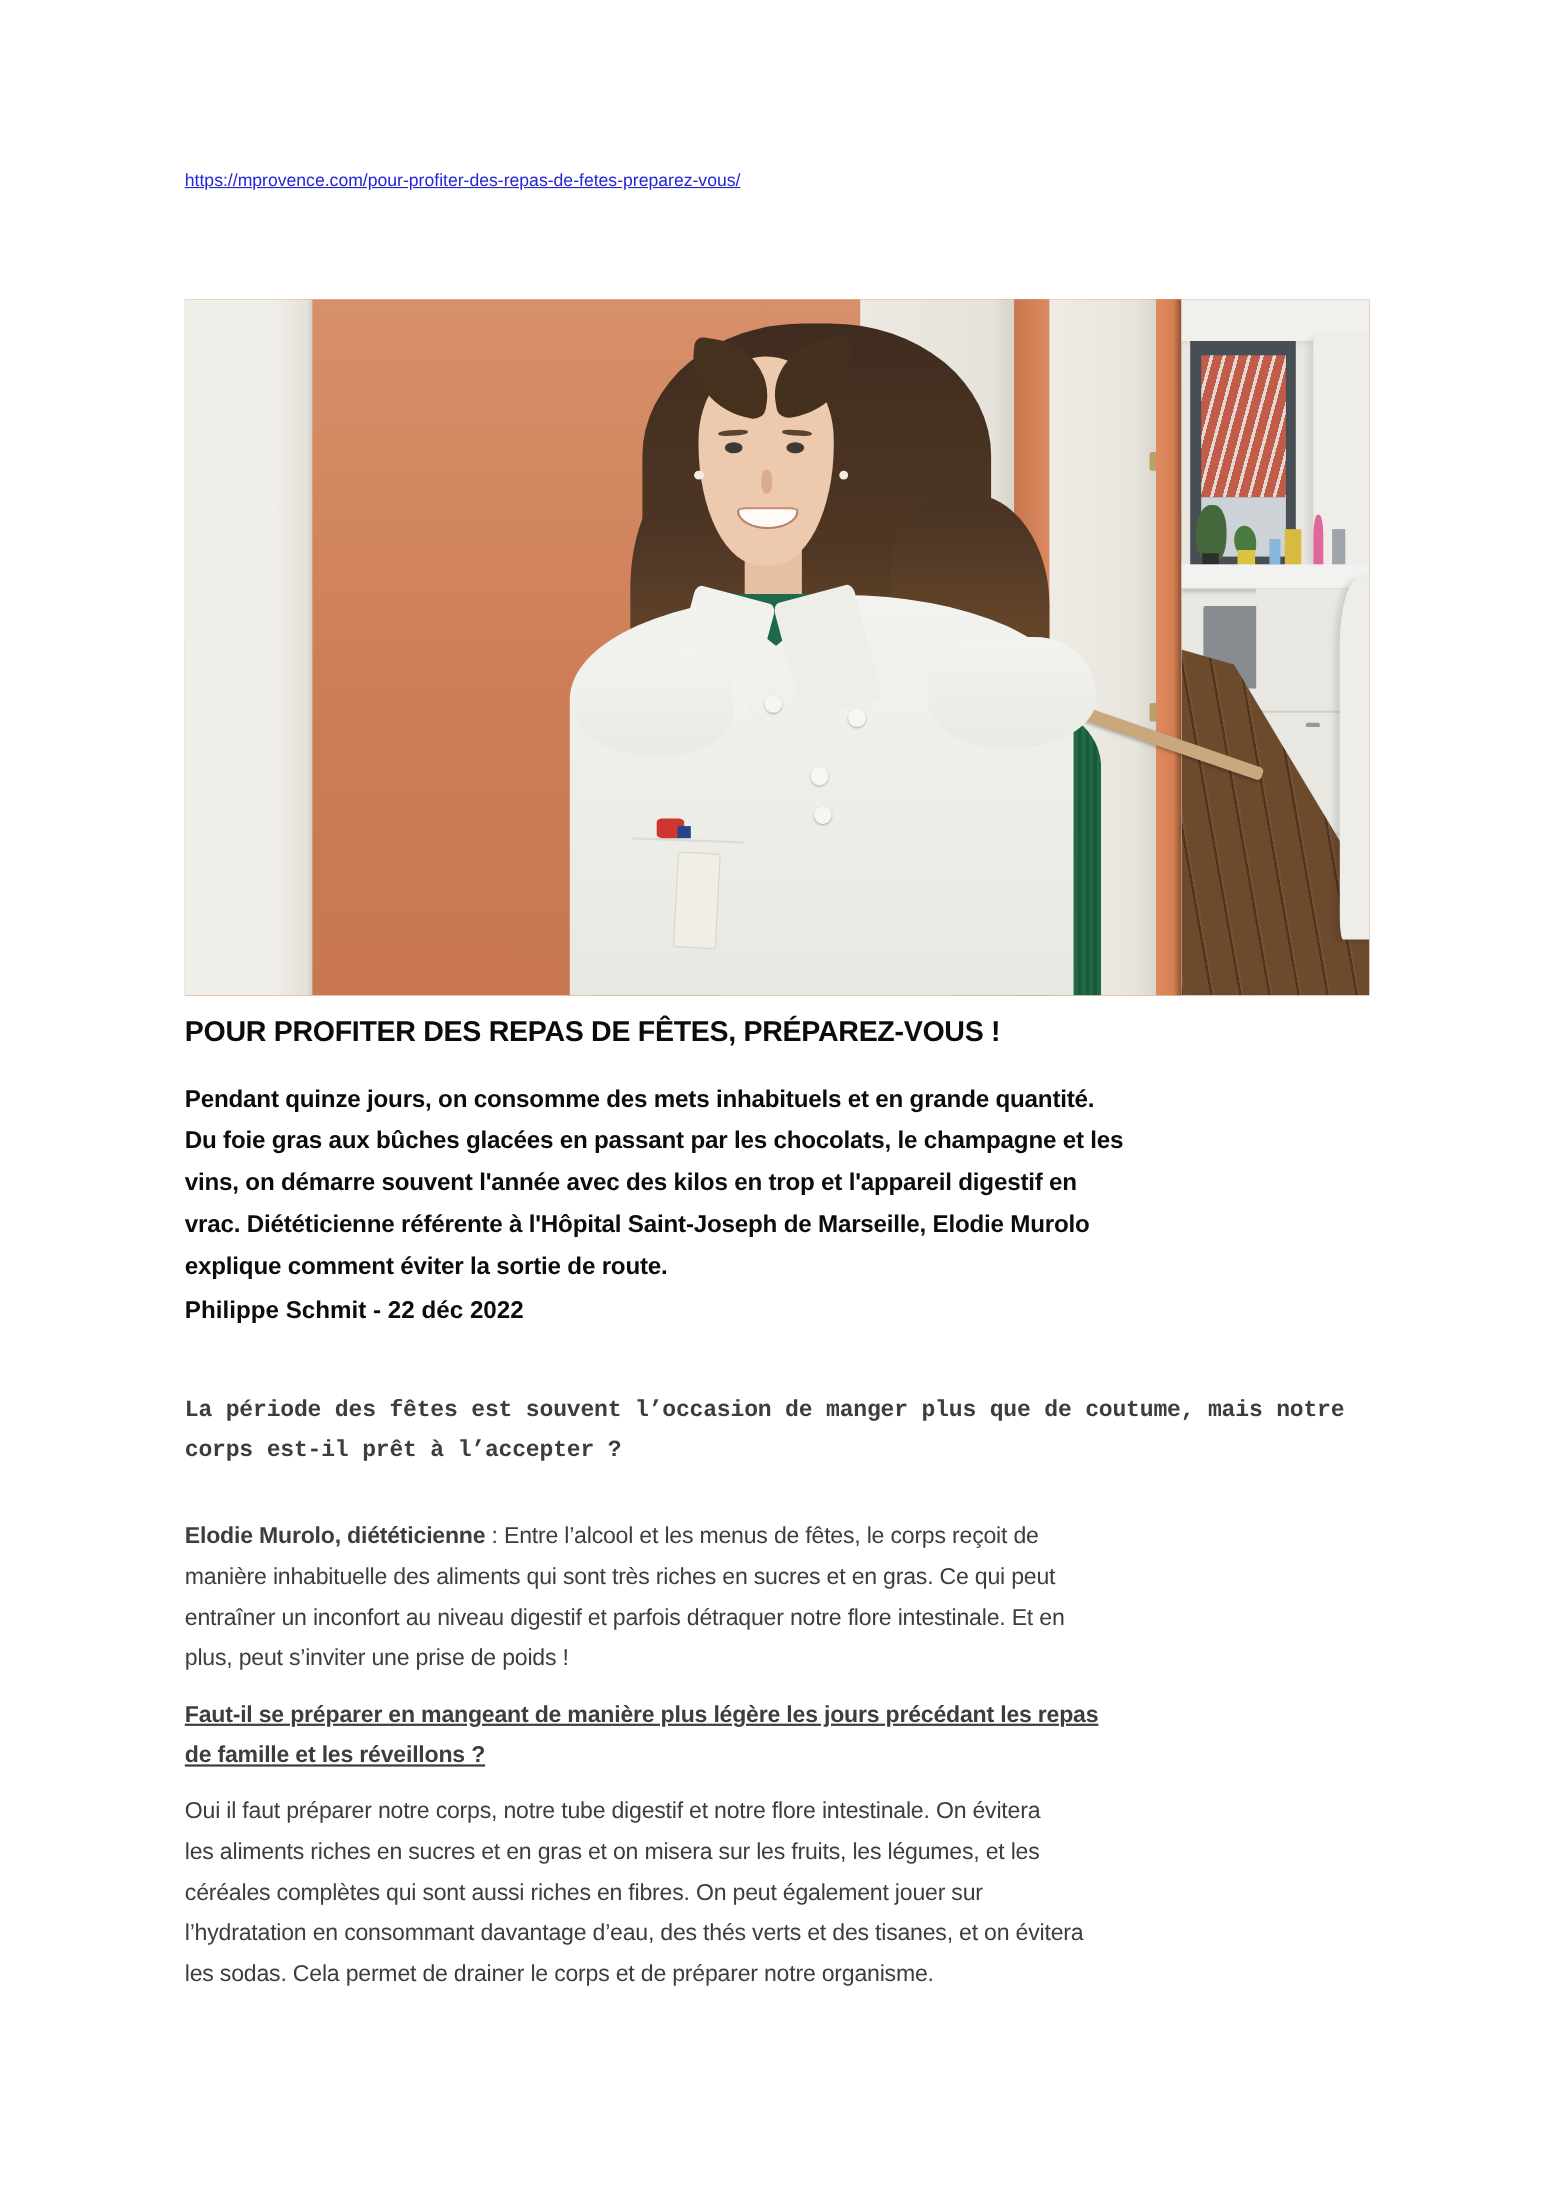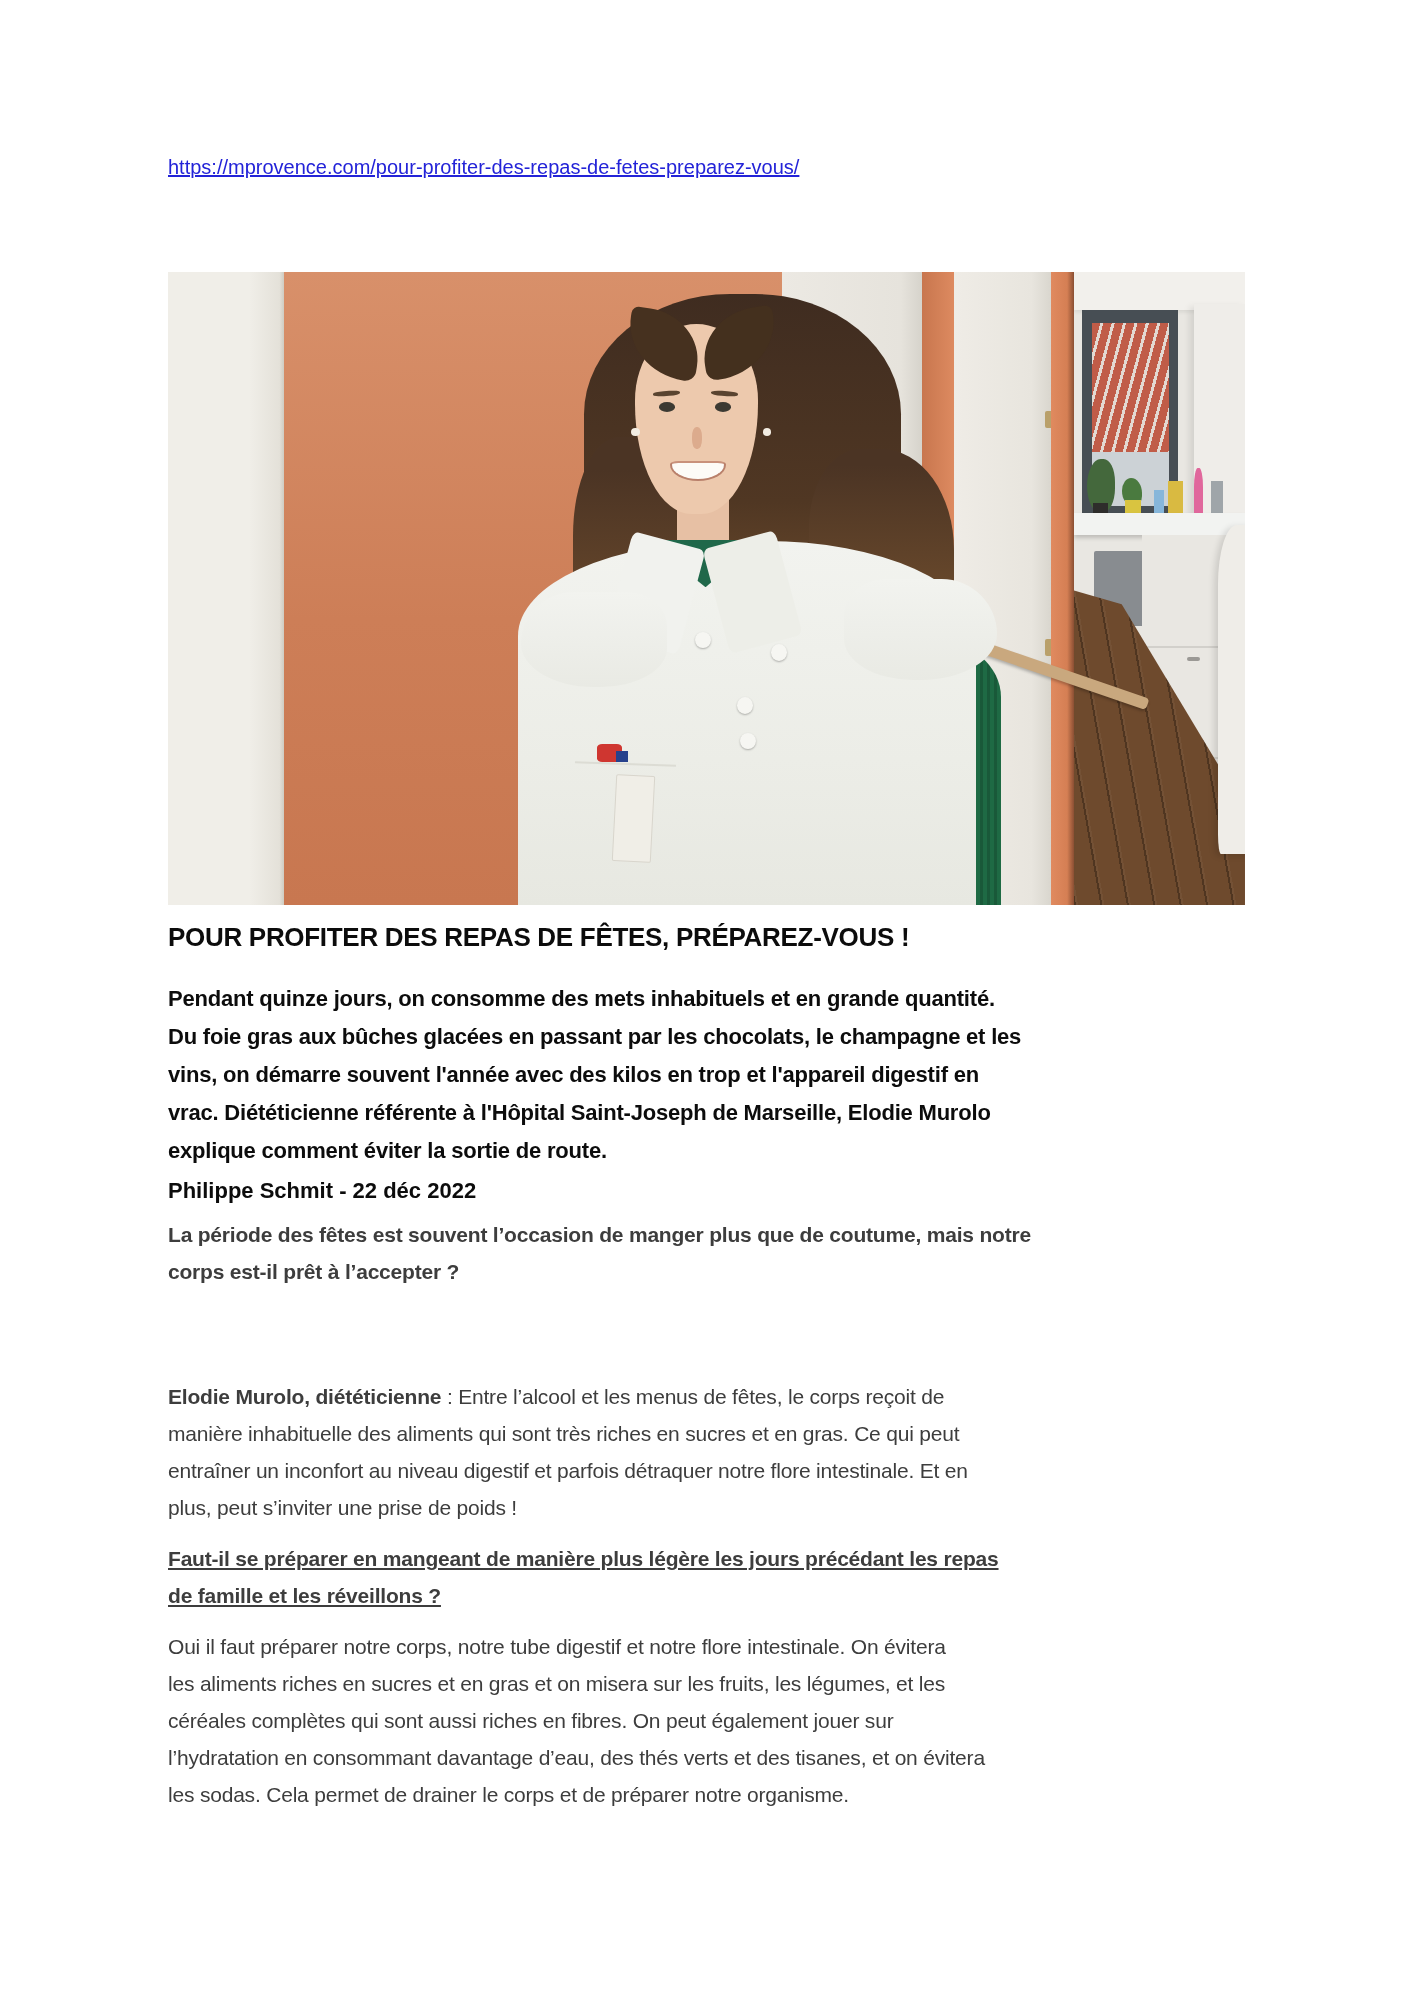--- a/index.html
+++ b/index.html
@@ -2,32 +2,32 @@
 <html lang="fr"><head>
 <meta charset="utf-8">
 <style>
   html,body{margin:0;padding:0;}
   body{
     width:1413px;height:2000px;position:relative;background:#ffffff;
     font-family:"Liberation Sans", sans-serif;color:#111;overflow:hidden;
   }
   .abs{position:absolute;}
   
-  .url-line{left:168px;top:156px;width:1077px;font-size:20px;}
+  .url-line{left:168px;top:156px;width:1077px;font-size:16px;}
   .url-line a{color:#2323d8;text-decoration:underline;}
   .headline{left:168px;top:922px;width:1077px;font-size:26px;font-weight:bold;
     color:#0c0c0c;letter-spacing:-0.3px;margin:0;}
   .intro{left:168px;top:980px;width:1077px;font-size:22px;font-weight:bold;
     line-height:38px;color:#0c0c0c;white-space:pre-line;margin:0;letter-spacing:-0.2px;}
   .byline{left:168px;top:1178px;width:1077px;font-size:22px;font-weight:bold;
     color:#0c0c0c;margin:0;}
   .qa{left:168px;width:1077px;font-size:21px;line-height:37px;color:#3d3d3d;
     white-space:pre-line;margin:0;letter-spacing:-0.2px;}
   .qa.question{font-weight:bold;}
-  .q1{top:1216px;} .a1{top:1378px;} .q2{top:1540px;text-decoration:underline;} .a2{top:1628px;}
+  .q1{top:1264px;font-family:Liberation Mono, monospace;} .a1{top:1378px;} .q2{top:1540px;text-decoration:underline;} .a2{top:1628px;}
   .a1 strong{font-weight:bold;color:#3d3d3d;}
 
   
   .photo{left:168px;top:272px;width:1077px;height:633px;overflow:hidden;
     background:linear-gradient(180deg,#d8906a 0%,#cd7e57 55%,#c87750 100%);}
   .photo *{position:absolute;}
   .pillar{left:0;top:0;width:10.8%;height:100%;
     background:linear-gradient(90deg,#f0eee8 70%,#e4e1d9 96%,#cfccc2 100%);}
   
   .door1{left:57%;top:0;width:13%;height:100%;

